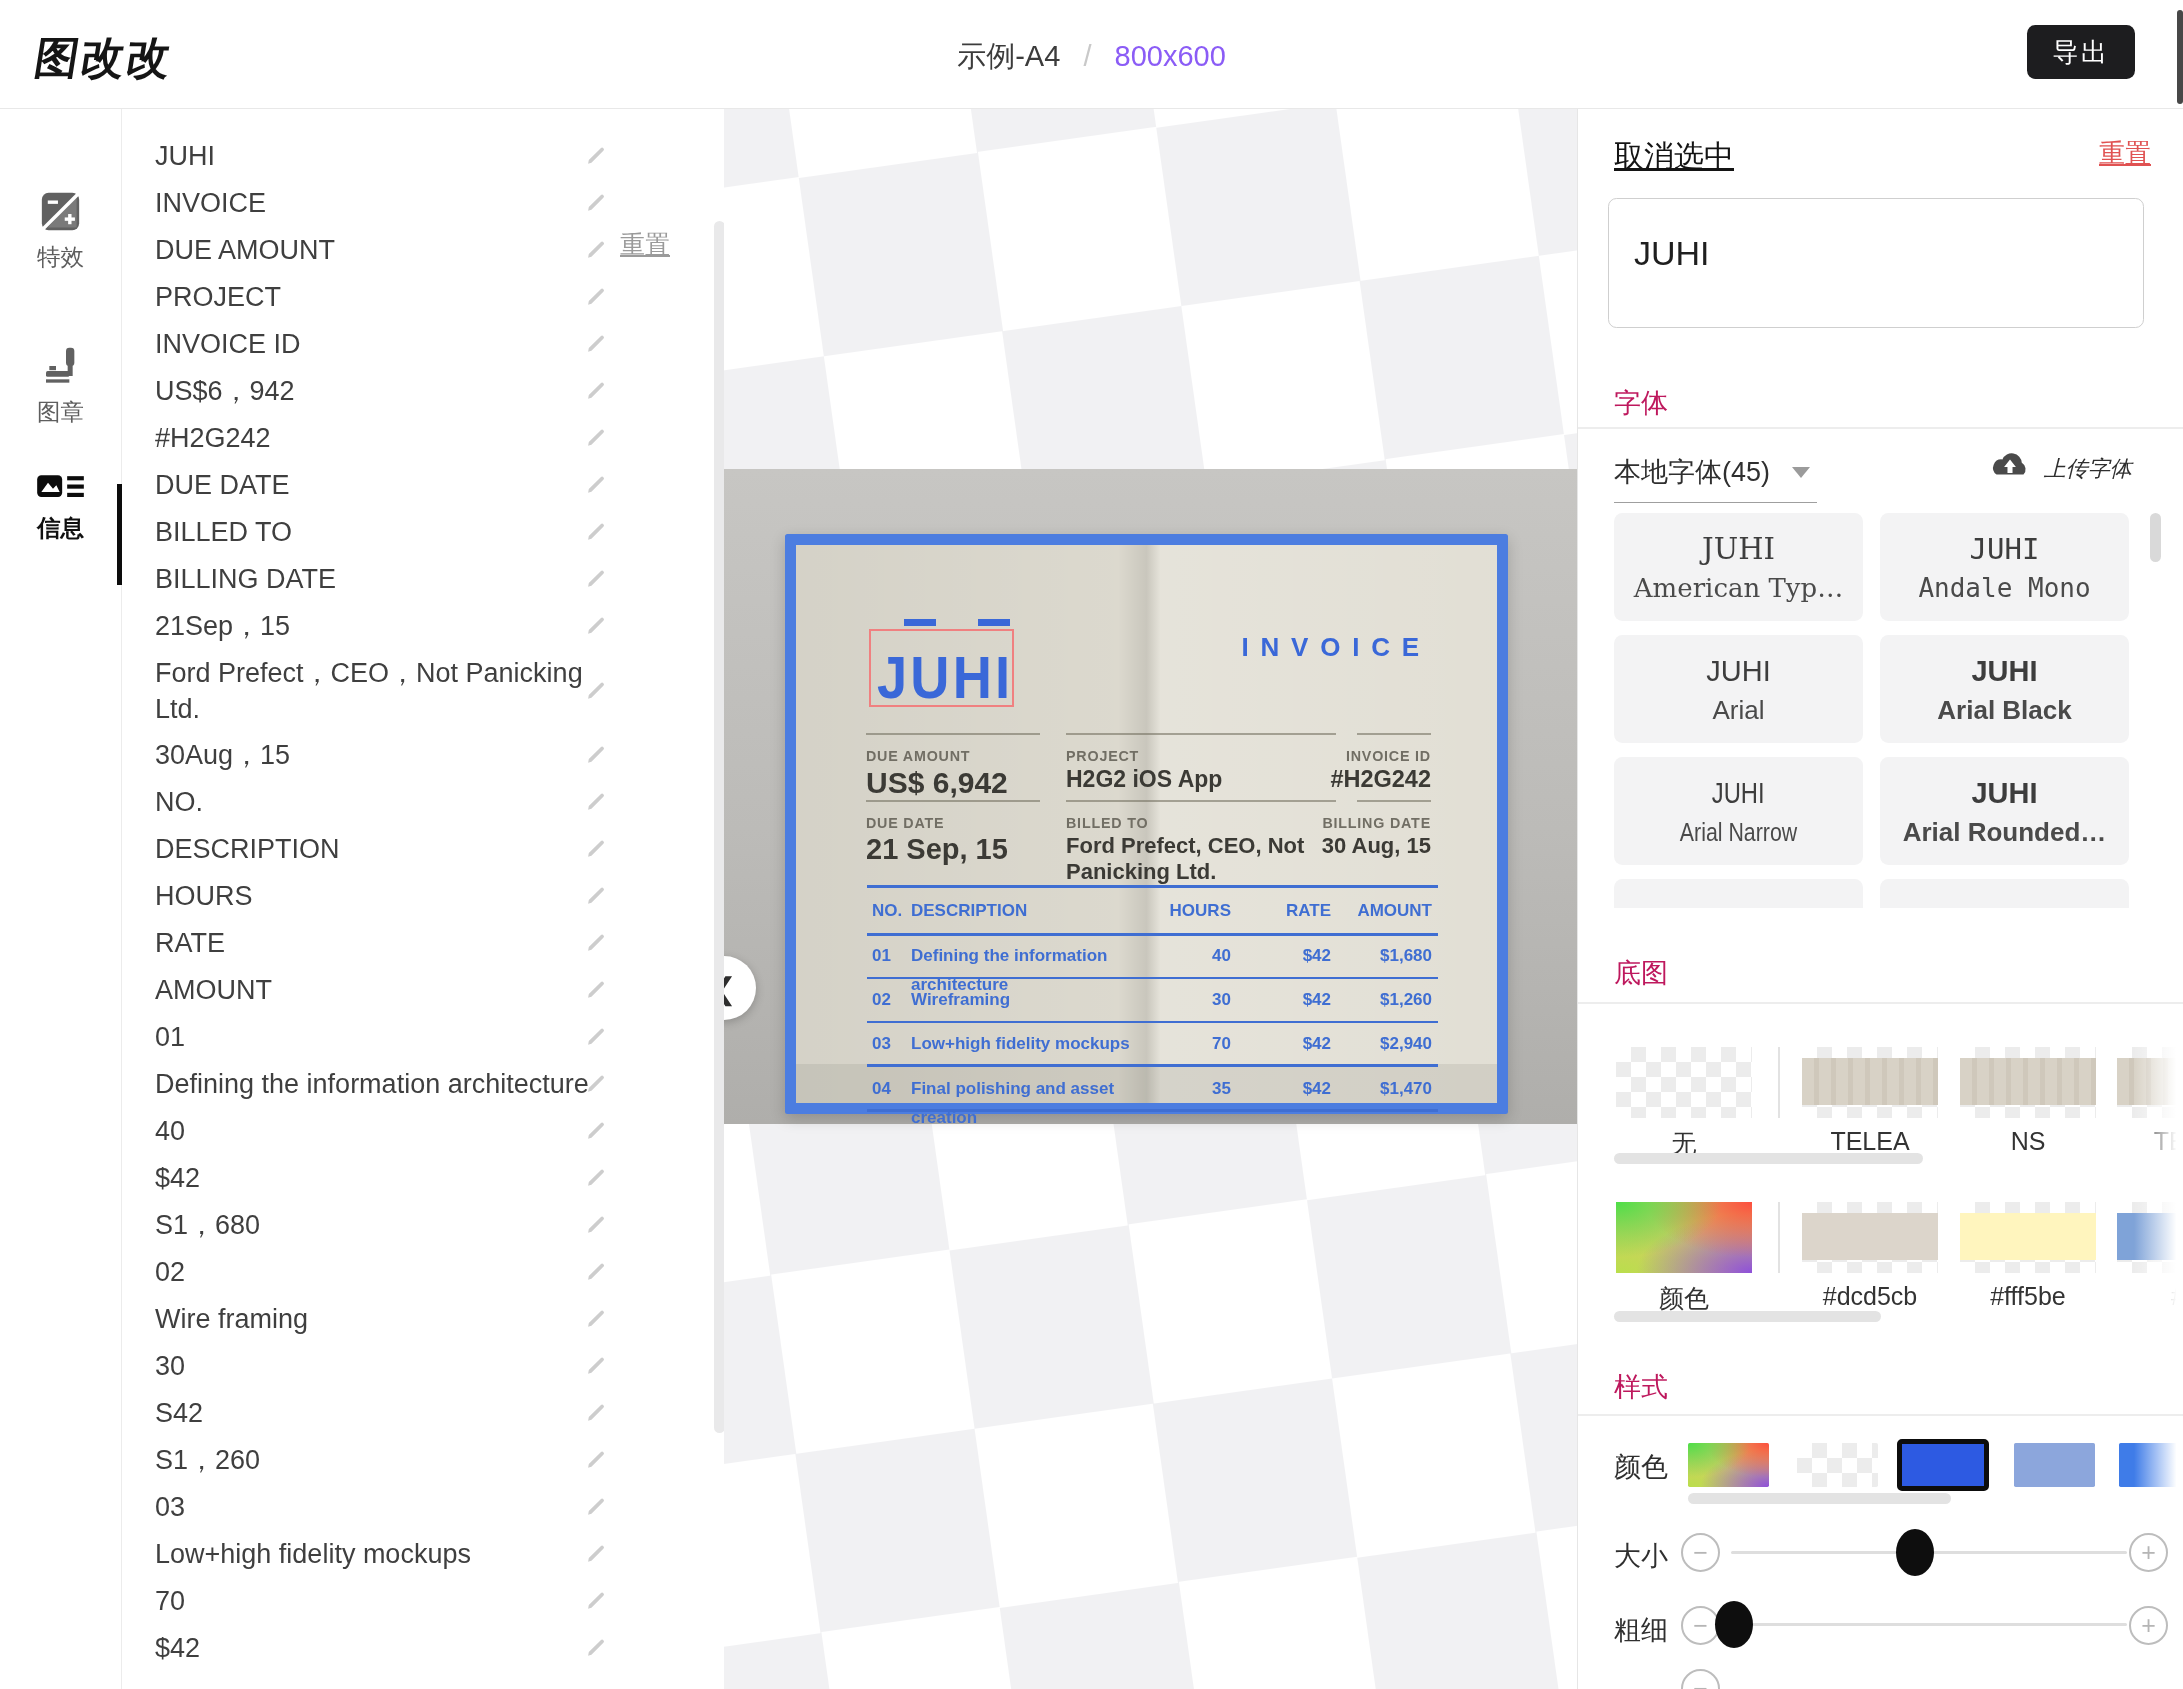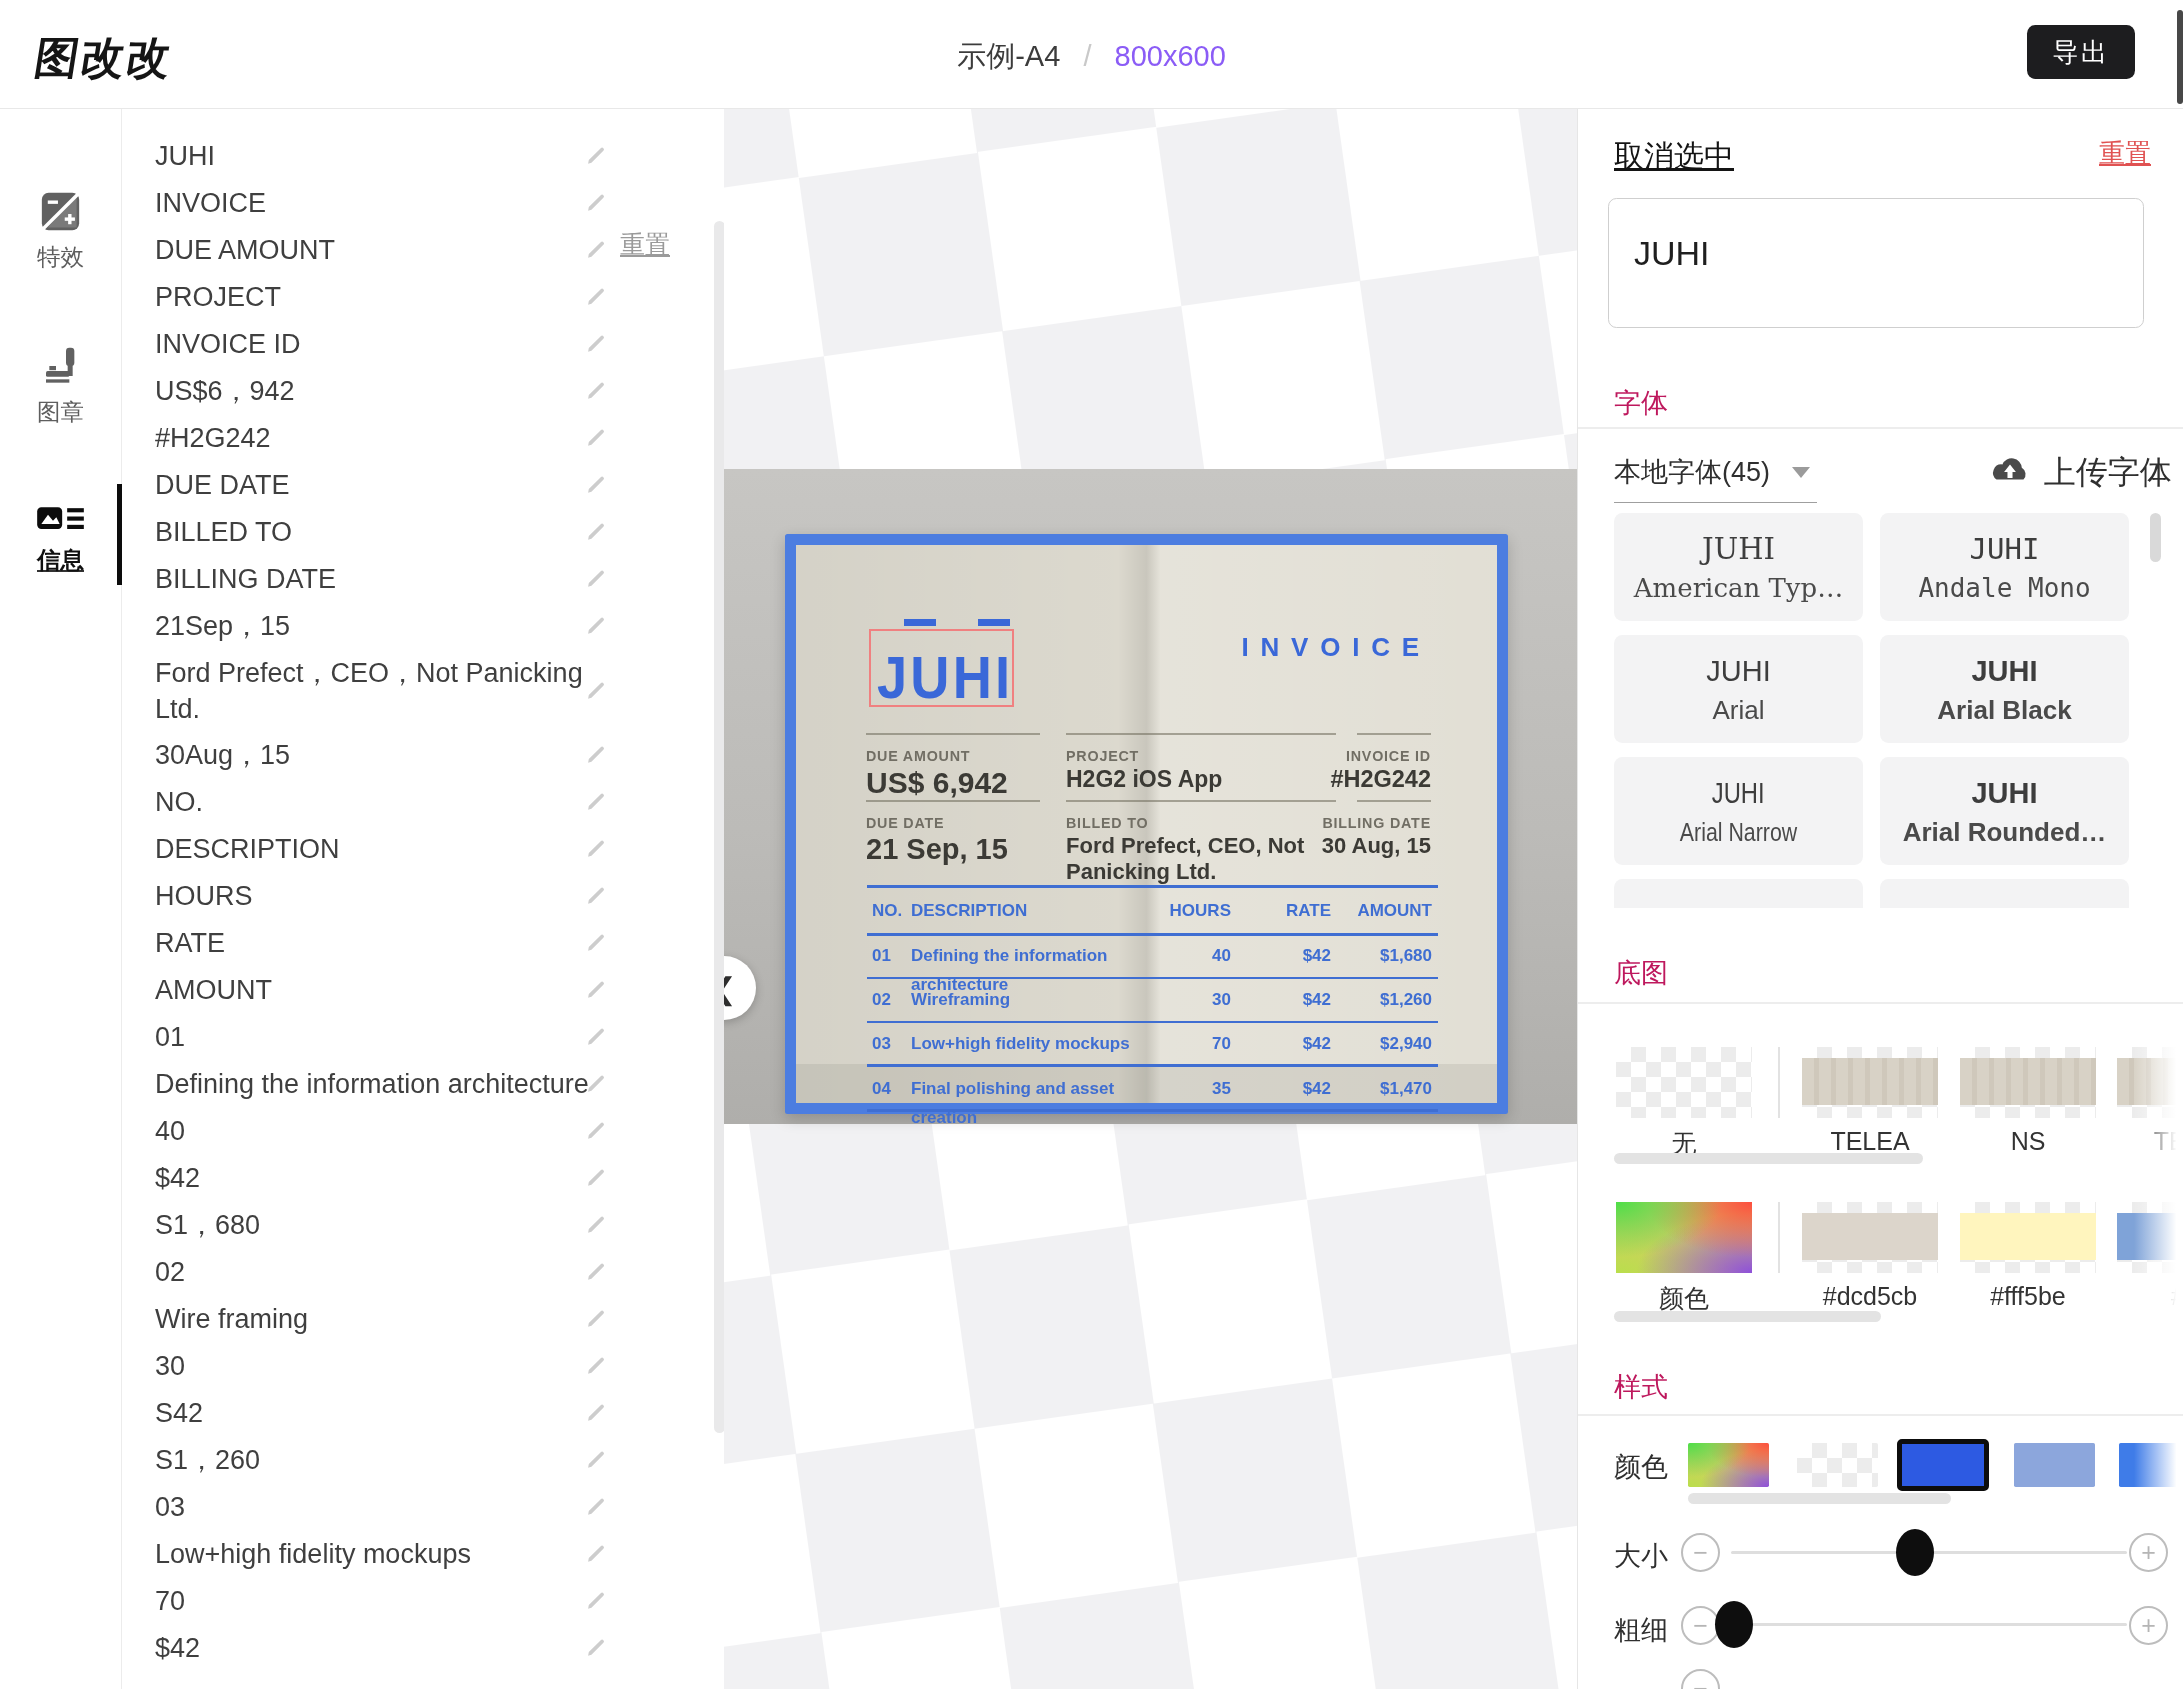--- a/index.html
+++ b/index.html
@@ -75,21 +75,21 @@
   .text-box{position:absolute;left:30px;top:90px;width:536px;height:130px;box-sizing:border-box;
       border:1.7px solid #cfcfcf;border-radius:8.4px;background:#fff;padding:35px 0 0 25px;font-size:34px;color:#1f1f1f;
       font-family:"Liberation Sans",sans-serif;resize:none;outline:none;}
   .sec-label{position:absolute;left:36px;font-size:27px;color:#be185d;}
   .divider{position:absolute;left:0;width:606px;height:1.7px;background:#ededed;}
   .localfont{position:absolute;left:36px;top:346px;font-size:27px;color:#2f2f2f;cursor:pointer;
       border-bottom:1.7px solid #9f9f9f;padding:0 47px 11.8px 0;}
   .dd-arrow{position:absolute;right:6.7px;top:13.4px;width:0;height:0;border-left:9.2px solid transparent;
       border-right:9.2px solid transparent;border-top:11px solid #9b9b9b;}
   .upload{position:absolute;left:410px;top:343px;display:flex;align-items:center;cursor:pointer;}
-  .upload .ulabel{font-size:32px;color:#2f2f2f;margin-left:11.8px;}
+  .upload .ulabel{font-size:22px;color:#2f2f2f;margin-left:11.8px;font-style:italic;}
   .font-grid{position:absolute;left:36px;top:405px;width:538px;height:395px;overflow:hidden;}
   .font-card{position:absolute;width:249px;height:108px;background:#f3f3f4;border-radius:8.4px;
       display:flex;flex-direction:column;align-items:center;justify-content:center;cursor:pointer;}
   .font-card .sample{font-size:29px;color:#3d3d3d;line-height:42px;}
   .font-card .fname{font-size:26px;color:#4a4a4a;line-height:37px;white-space:nowrap;}
   .f-serif{font-family:"DejaVu Serif",serif;}
   .f-mono{font-family:"DejaVu Sans Mono",monospace;}
   .f-black{font-weight:900;}
   .f-narrow{transform:scaleX(0.82);}
   .f-rounded{font-weight:700;}
@@ -151,21 +151,21 @@
         <svg width="40" height="40" viewBox="0 0 48 48">
             <rect x="30" y="2" width="10" height="22" rx="4" fill="#616161"></rect>
             <rect x="32" y="24" width="6" height="12" fill="#616161"></rect>
             <rect x="6" y="30" width="28" height="7" rx="2" fill="#616161"></rect>
             <rect x="10" y="24" width="8" height="5" fill="#616161"></rect>
             <rect x="6" y="40" width="28" height="4" fill="#616161"></rect>
           </svg>
       </span>
       <span class="rlabel">图章</span>
     </div>
-    <div class="rail-item active" style="top:396px;text-decoration:underline;">
+    <div class="rail-item active" style="top:364px;">
       <span class="glyph">
         <svg width="47" height="30" viewBox="0 0 56 36">
             <rect x="0" y="4" width="30" height="26" rx="5" fill="#0c0c0c"></rect>
             <path d="M5 24 L13 13 L19 20 L23 16 L27 24 Z" fill="#ffffff"></path>
             <rect x="36" y="5" width="20" height="5" fill="#0c0c0c"></rect>
             <rect x="36" y="15" width="20" height="5" fill="#0c0c0c"></rect>
             <rect x="36" y="25" width="20" height="5" fill="#0c0c0c"></rect>
           </svg>
       </span>
       <span class="rlabel">信息</span>

